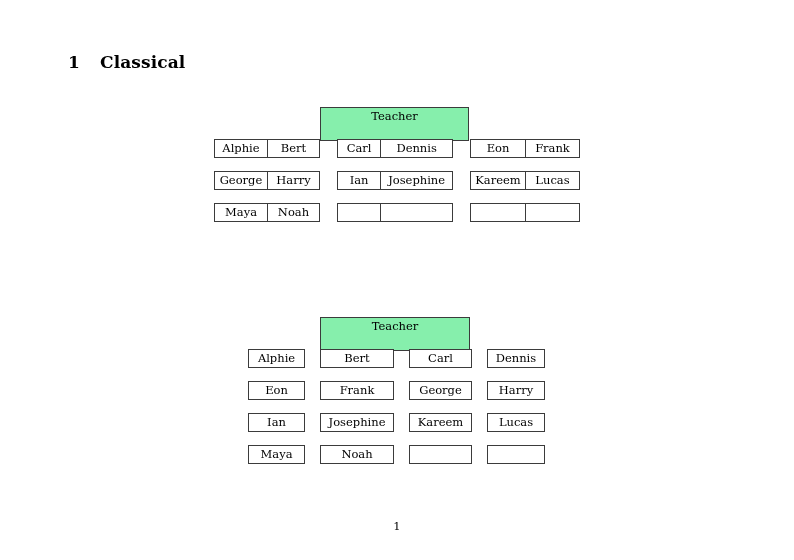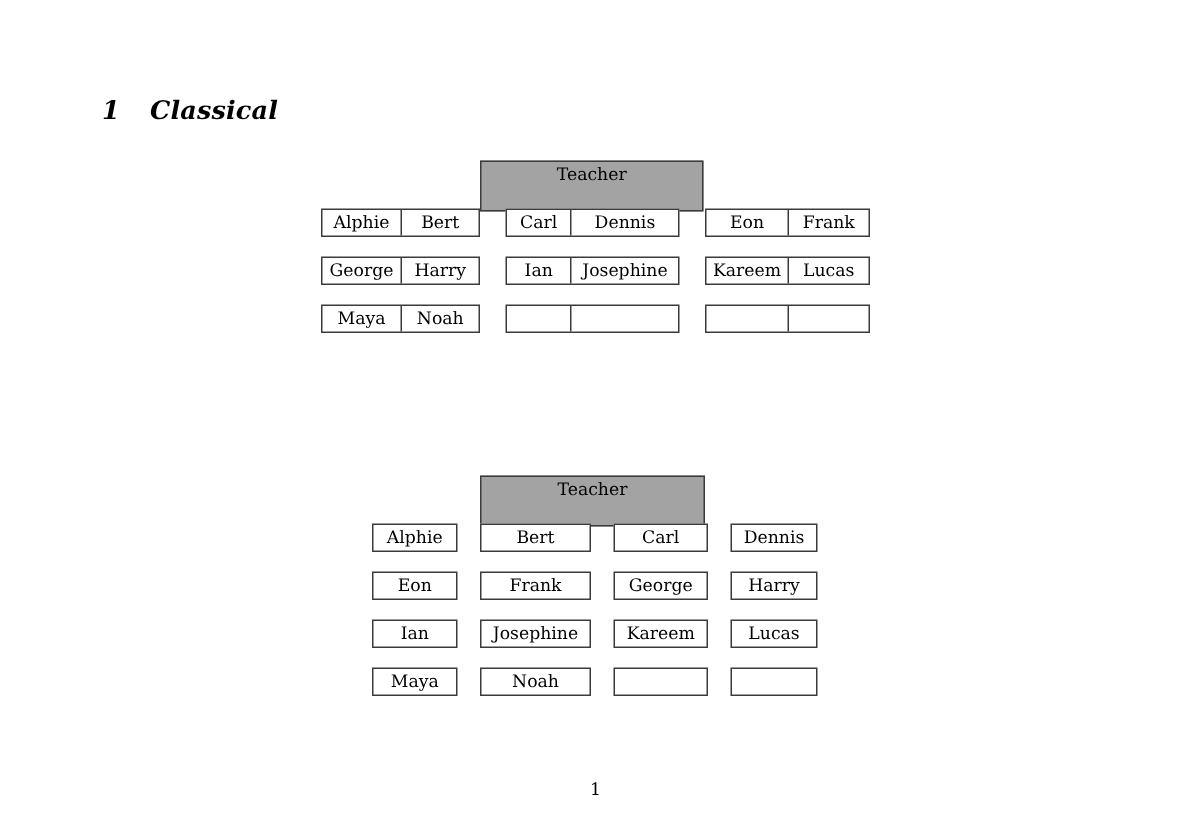--- a/index.html
+++ b/index.html
@@ -73,21 +73,21 @@
   .pairbox .cell.right {
     border-left: 1px solid #3b3b3b;
   }
 
   
   .teacher-box {
     position: absolute;
     box-sizing: border-box;
     height: 34px;
     border: 1px solid #3b3b3b;
-    background: #a3a3a3;
+    background: #86efac;
     font-size: 11.5px;
     line-height: 17px;
     text-align: center;
     white-space: nowrap;
   }
 
   
   .page-number {
     position: absolute;
     left: 0;
@@ -95,21 +95,21 @@
     top: 519px;
     text-align: center;
     font-size: 11.5px;
   }
 </style>
 </head>
 <body>
 
 <div class="page">
 
-  <div class="section-heading" style="left:68px; top:64px;font-style:italic;">
+  <div class="section-heading" style="left:68px; top:52px;">
     <span class="sec-num">1</span><span class="sec-title">Classical</span>
   </div>
 
   <div class="teacher-box" style="left:320px; top:107px; width:149px;">Teacher</div>
 
   <div class="pairbox" style="left:214px; top:139px; width:106px;">
     <span class="cell left" style="width:53px;">Alphie</span>
     <span class="cell right" style="width:53px;">Bert</span>
   </div>
   <div class="pairbox" style="left:214px; top:171px; width:106px;">

